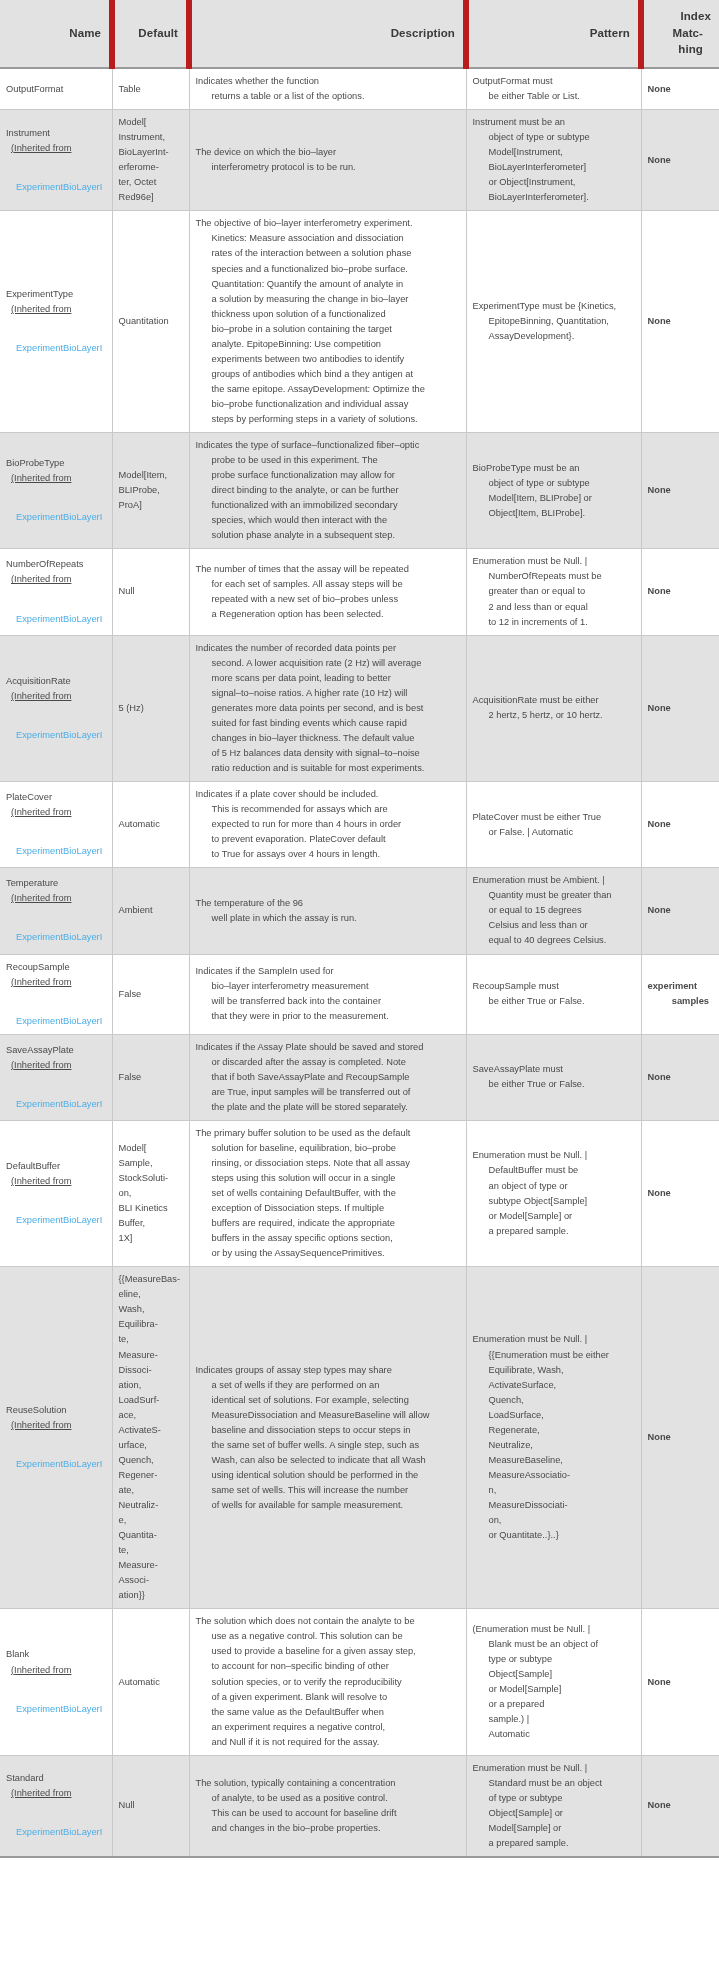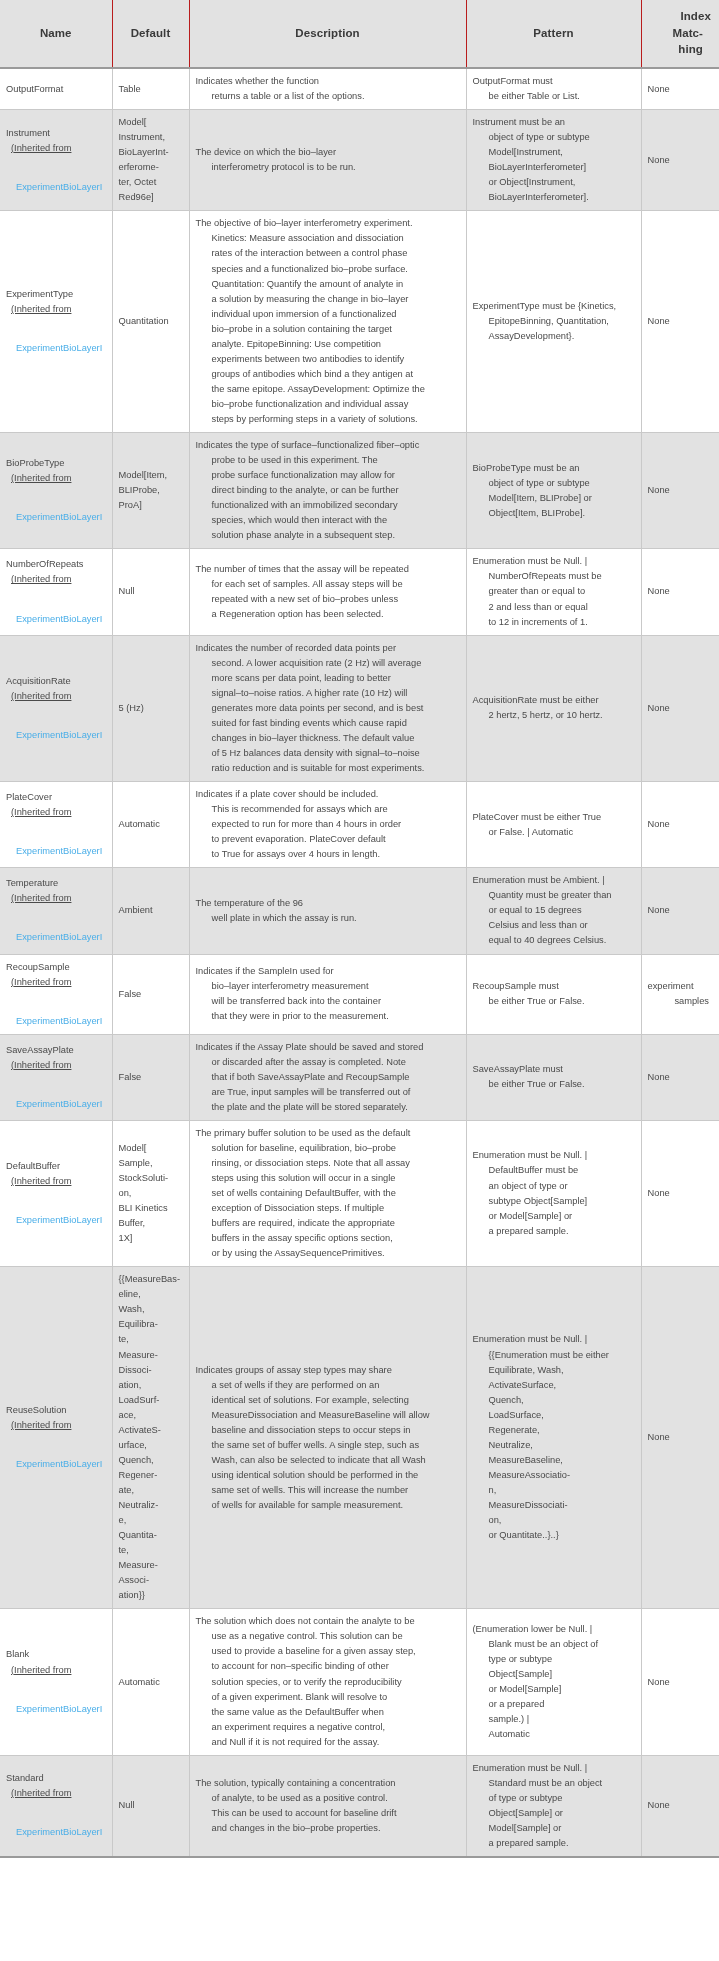--- a/index.html
+++ b/index.html
@@ -22,25 +22,25 @@
   .doc-table col.c-desc    { width: 277px; }
   .doc-table col.c-pattern { width: 175px; }
   .doc-table col.c-index   { width: 78px; }
 
   .doc-table thead th {
     background: #e2e2e2;
     color: #3a3a3a;
     font-size: 11.5px;
     font-weight: bold;
     padding: 8px 8px 9px 8px;
-    border-right: 1px solid #b91c1c;
+    border-right: 6px solid #b91c1c;
     border-bottom: 2px solid #9a9a9a;
     vertical-align: middle;
     line-height: 1.45;
-    text-align: center;
+    text-align: right;
     letter-spacing: .1px;
   }
   .doc-table thead th:last-child { border-right: none; }
   .doc-table thead th.th-index {
     text-align: left;
   }
   .doc-table thead th.th-index .ih-l1 { display:block; text-align:right; }
   .doc-table thead th.th-index .ih-l2 { display:block; text-align:right; padding-right:8px;}
   .doc-table thead th.th-index .ih-l3 { display:block; text-align:right; padding-right:8px;}
 
@@ -85,21 +85,21 @@
   
   .cell-desc, .cell-pattern { }
   .cell-desc .ln, .cell-pattern .ln {
     display: block;
     white-space: nowrap;
   }
   .cell-desc .ln.i, .cell-pattern .ln.i { padding-left: 16px; }
   .cell-pattern { }
   .cell-pattern .ln { }
   .cell-index { text-align: left; }
-  .cell-index .ln { display:block; }
+  .cell-index .ln { display:block;font-weight:bold; }
   .cell-index .ln.r { text-align: right; padding-right: 4px; }
 </style>
 </head>
 <body>
 
 <table class="doc-table">
   <colgroup>
     <col class="c-name">
       <col class="c-default">
       <col class="c-desc">
@@ -174,25 +174,25 @@
           <span class="name-main">ExperimentType</span>
           <span class="name-inh">(Inherited from</span>
           <span class="name-link" style="color: rgb(74, 174, 232);">ExperimentBioLayerI</span>
         </td>
         <td class="cell-default single">
           <span class="dl first">Quantitation</span>
         </td>
         <td class="cell-desc">
           <span class="ln">The objective of bio–layer interferometry experiment.</span>
           <span class="ln i">Kinetics: Measure association and dissociation</span>
-          <span class="ln i">rates of the interaction between a control phase</span>
+          <span class="ln i">rates of the interaction between a solution phase</span>
           <span class="ln i">species and a functionalized bio–probe surface.</span>
           <span class="ln i">Quantitation: Quantify the amount of analyte in</span>
           <span class="ln i">a solution by measuring the change in bio–layer</span>
-          <span class="ln i">individual upon immersion of a functionalized</span>
+          <span class="ln i">thickness upon solution of a functionalized</span>
           <span class="ln i">bio–probe in a solution containing the target</span>
           <span class="ln i">analyte. EpitopeBinning: Use competition</span>
           <span class="ln i">experiments between two antibodies to identify</span>
           <span class="ln i">groups of antibodies which bind a they antigen at</span>
           <span class="ln i">the same epitope. AssayDevelopment: Optimize the</span>
           <span class="ln i">bio–probe functionalization and individual assay</span>
           <span class="ln i">steps by performing steps in a variety of solutions.</span>
         </td>
         <td class="cell-pattern">
           <span class="ln">ExperimentType must be {Kinetics,</span>
@@ -497,21 +497,21 @@
           <span class="ln i">use as a negative control. This solution can be</span>
           <span class="ln i">used to provide a baseline for a given assay step,</span>
           <span class="ln i">to account for non–specific binding of other</span>
           <span class="ln i">solution species, or to verify the reproducibility</span>
           <span class="ln i">of a given experiment.  Blank will resolve to</span>
           <span class="ln i">the same value as the DefaultBuffer when</span>
           <span class="ln i">an experiment requires a negative control,</span>
           <span class="ln i">and Null if it is not required for the assay.</span>
         </td>
         <td class="cell-pattern">
-          <span class="ln">(Enumeration lower be Null. |</span>
+          <span class="ln">(Enumeration must be Null. |</span>
           <span class="ln i">Blank must be an object of</span>
           <span class="ln i">type or subtype</span>
           <span class="ln i">Object[Sample]</span>
           <span class="ln i">or Model[Sample]</span>
           <span class="ln i">or a prepared</span>
           <span class="ln i">sample.) |</span>
           <span class="ln i">Automatic</span>
         </td>
         <td class="cell-index">
           <span class="ln">None</span>

